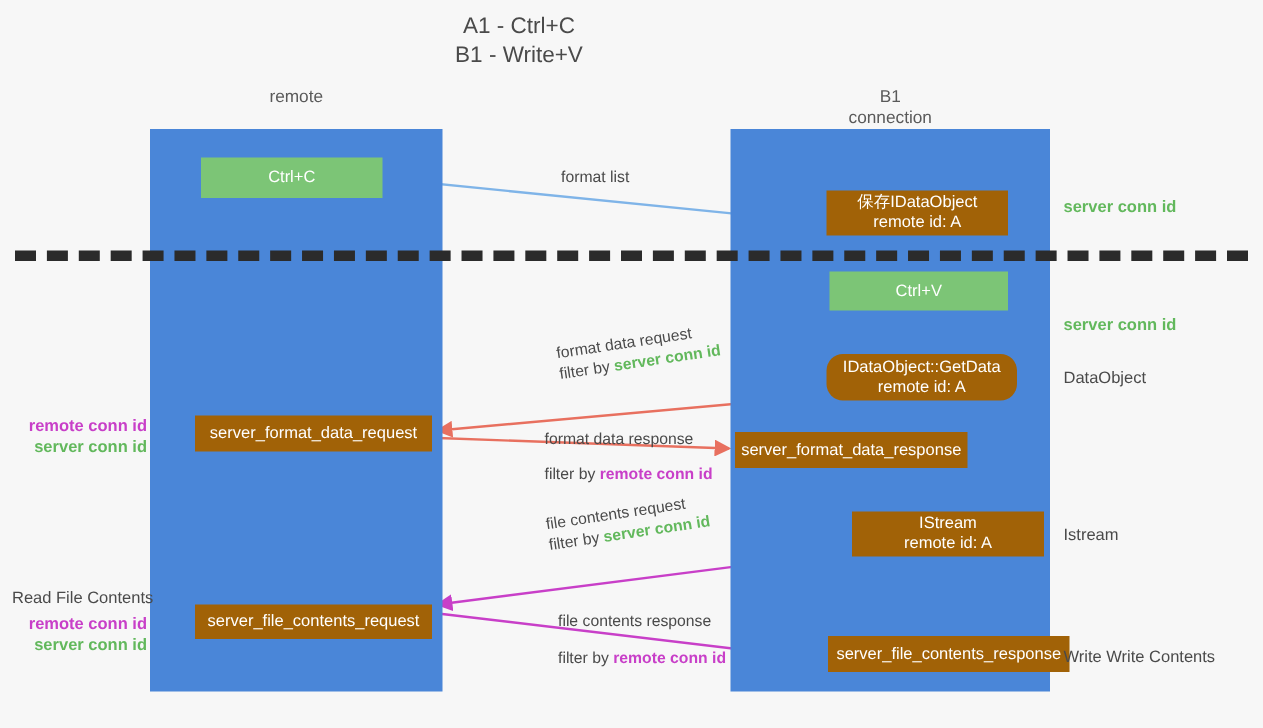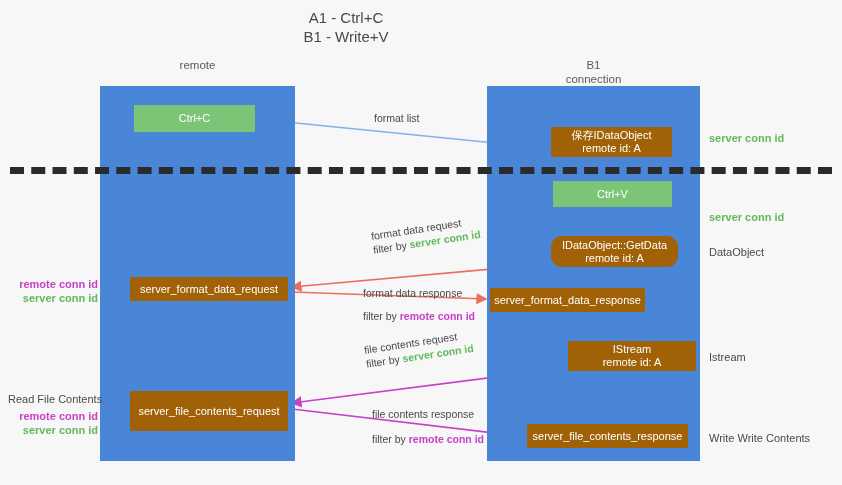--- a/index.html
+++ b/index.html
@@ -74,22 +74,22 @@
   .node.orange { background: #a16207; }
   .node .l2 { font-size: 11px; }
 
   #node-ctrlc   { left: 134px; top: 105px; width: 121px; height: 27px; }
   #node-store   { left: 551px; top: 127px; width: 121px; height: 30px; }
   #node-ctrlv   { left: 553px; top: 181px; width: 119px; height: 26px; }
   #node-getdata { left: 551px; top: 236px; width: 127px; height: 31px; border-radius: 11px; }
   #node-fmtreq  { left: 130px; top: 277px; width: 158px; height: 24px; }
   #node-fmtresp { left: 490px; top: 288px; width: 155px; height: 24px; }
   #node-istream { left: 568px; top: 341px; width: 128px; height: 30px; }
-  #node-filereq { left: 130px; top: 391px; width: 158px; height: 40px; }
-  #node-fileresp{ left: 527px; top: 424px; width: 161px; height: 24px; }
+  #node-filereq { left: 130px; top: 403px; width: 158px; height: 23px; }
+  #node-fileresp{ left: 552px; top: 424px; width: 161px; height: 24px; }
 
   
   .side-label {
     font-size: 11px;
     color: #4a4a4a;
     line-height: 14px;
     white-space: nowrap;
   }
   .green-txt  { color: #62b85c; font-weight: bold; }
   .magenta-txt{ color: #c83fc8; font-weight: bold; }

